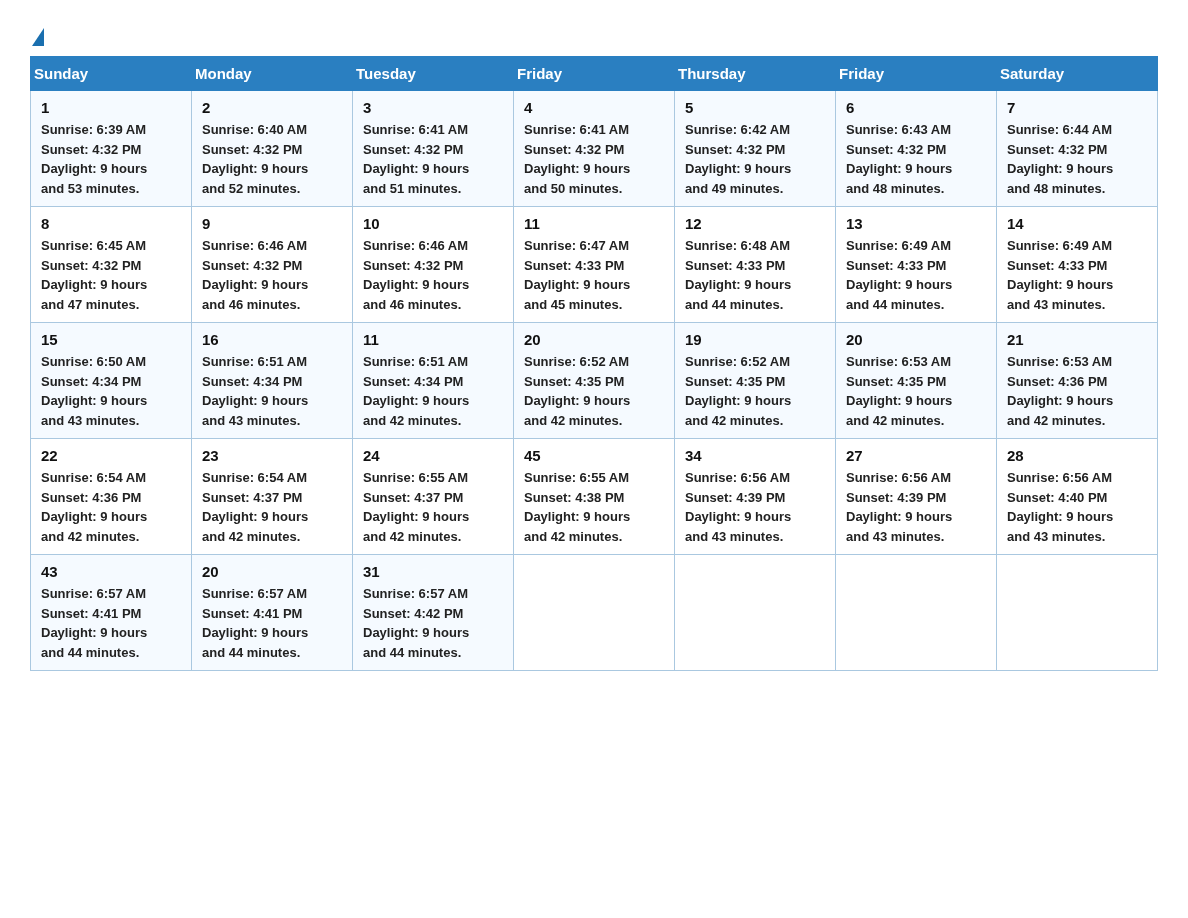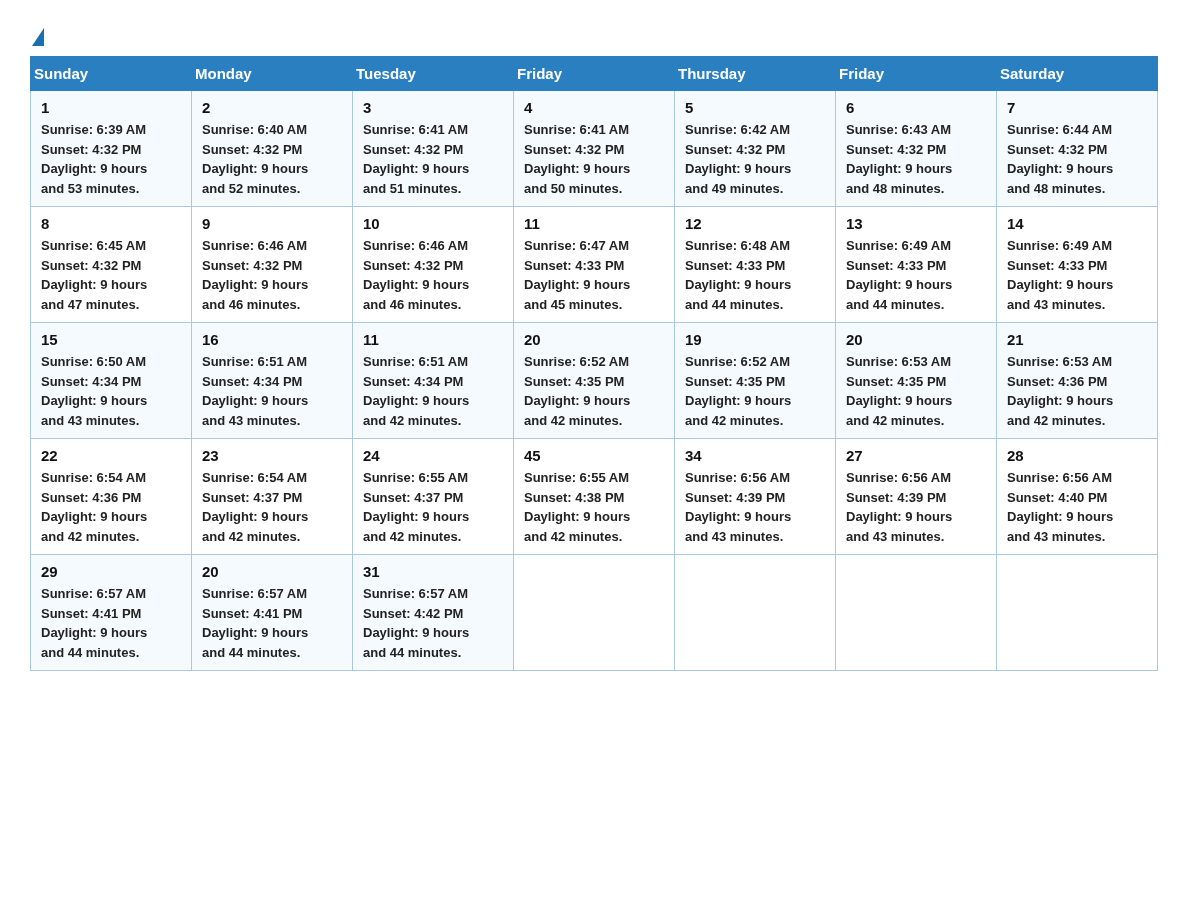--- a/index.html
+++ b/index.html
@@ -259,21 +259,21 @@
           <span class="day-num">27</span>
           <div class="day-info">Sunrise: 6:56 AM<br>Sunset: 4:39 PM<br>Daylight: 9 hours<br>and 43 minutes.</div>
         </td>
         <td>
           <span class="day-num">28</span>
           <div class="day-info">Sunrise: 6:56 AM<br>Sunset: 4:40 PM<br>Daylight: 9 hours<br>and 43 minutes.</div>
         </td>
       </tr>
       <tr>
         <td>
-          <span class="day-num">29</span>
+          <span class="day-num">43</span>
           <div class="day-info">Sunrise: 6:57 AM<br>Sunset: 4:41 PM<br>Daylight: 9 hours<br>and 44 minutes.</div>
         </td>
         <td>
           <span class="day-num">20</span>
           <div class="day-info">Sunrise: 6:57 AM<br>Sunset: 4:41 PM<br>Daylight: 9 hours<br>and 44 minutes.</div>
         </td>
         <td>
           <span class="day-num">31</span>
           <div class="day-info">Sunrise: 6:57 AM<br>Sunset: 4:42 PM<br>Daylight: 9 hours<br>and 44 minutes.</div>
         </td>

